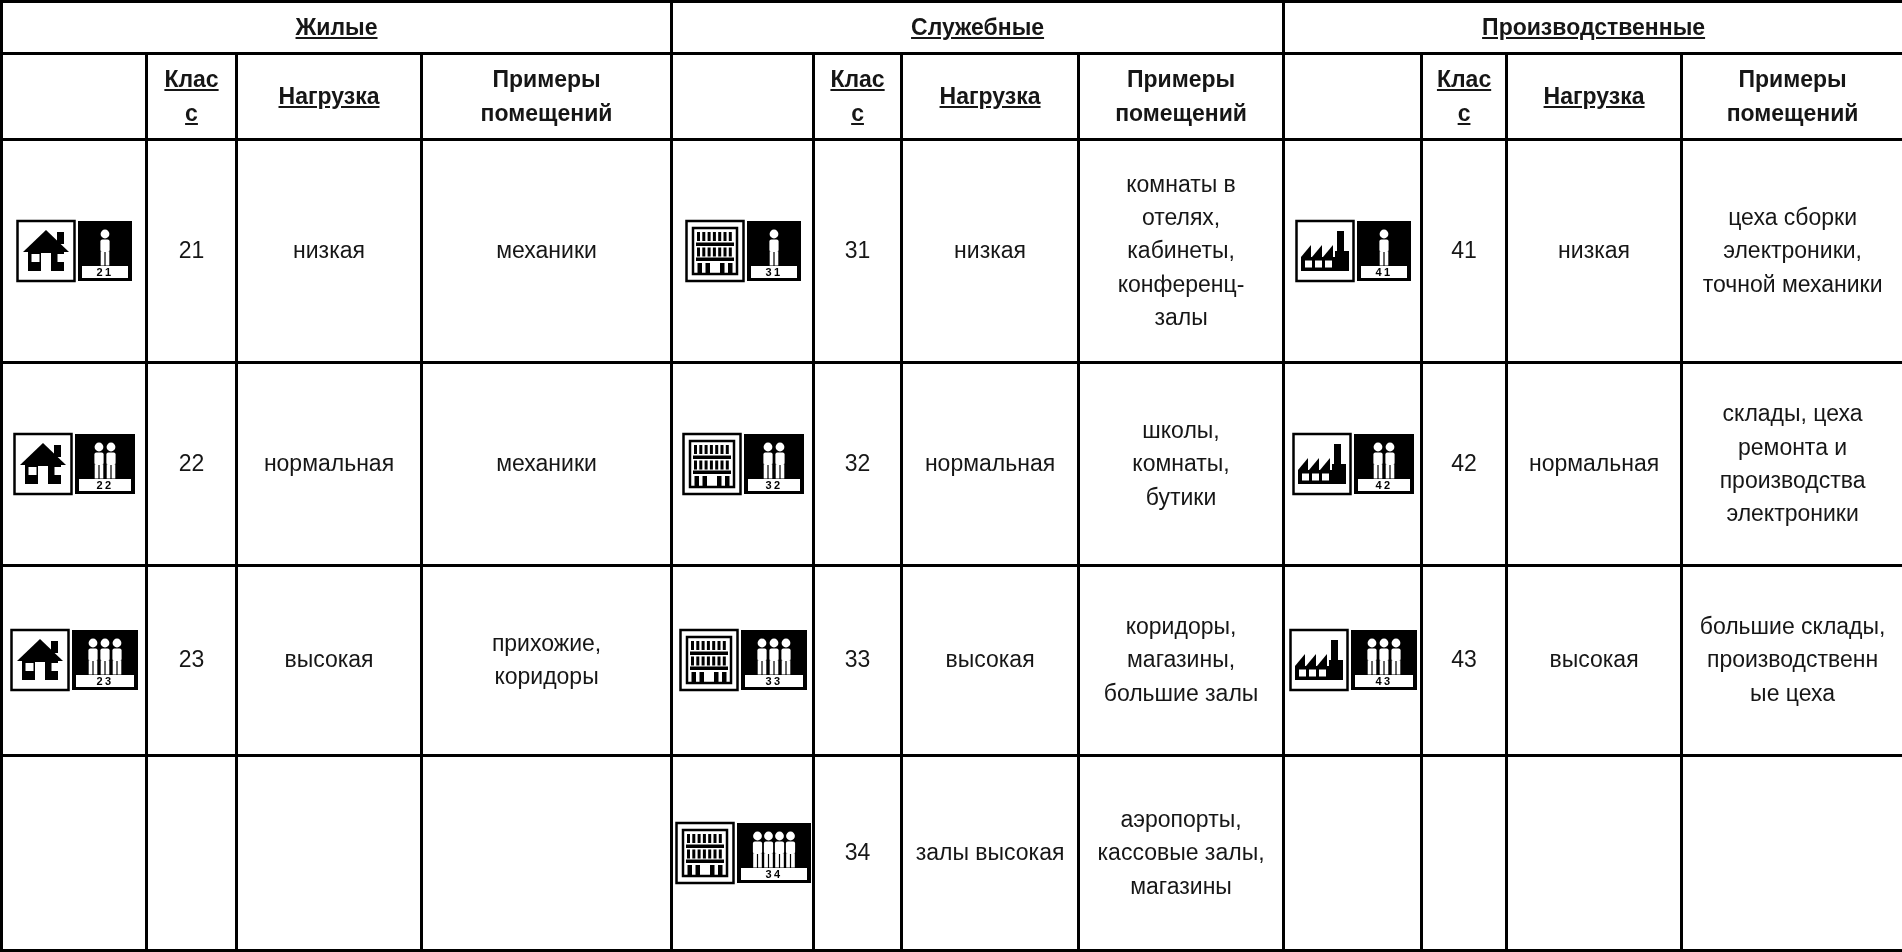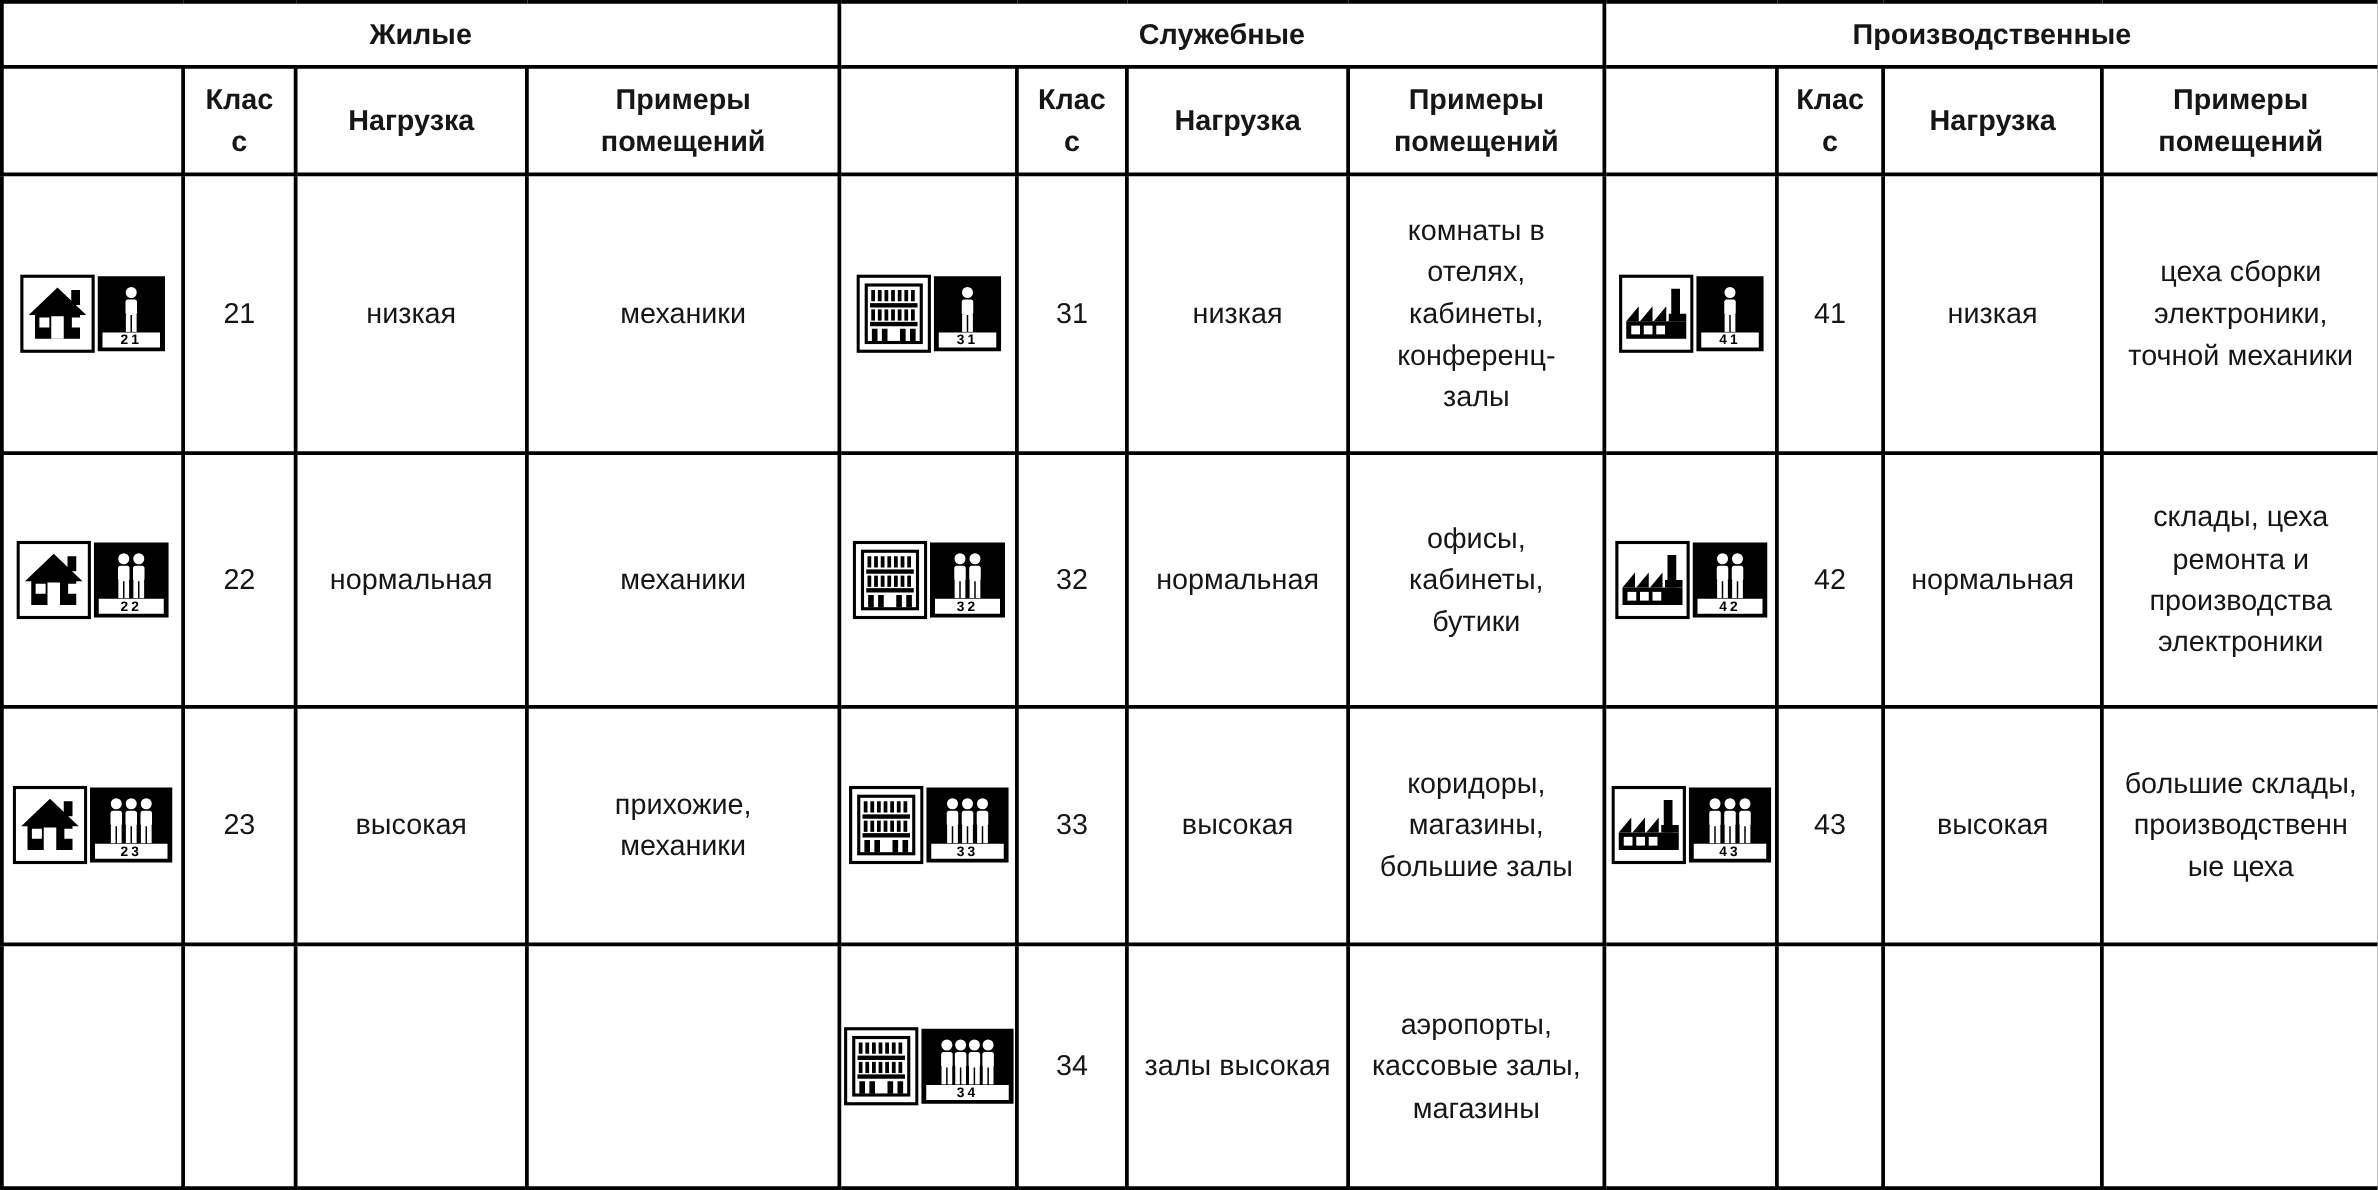--- a/index.html
+++ b/index.html
@@ -12,21 +12,21 @@
     border-collapse:collapse;table-layout:fixed;
     width:1902px;height:952px;background:#fff;
   }
   td,th{
     border:3px solid #000;
     text-align:center;vertical-align:middle;
     font-size:23px;line-height:1.45;
     padding:4px 12px;overflow:hidden;
     font-weight:400;word-wrap:break-word;
   }
-  th{font-weight:700;}
+  th{font-weight:700;text-decoration:underline;}
   tr.r-title{height:52px;}
   tr.r-head{height:85px;}
   tr.r1{height:222px;}
   tr.r2{height:201px;}
   tr.r3{height:189px;}
   tr.r4{height:194px;}
   td.icon-cell{padding:0;}
   td.examples{padding:4px 16px;margin-left:48px;}
   th.hdr-examples span{display:inline-block;}
   th.hdr-examples.narrow span{max-width:150px;}
@@ -247,21 +247,21 @@
               <rect x="31.4" y="20.5" width="9.2" height="12.5" rx="2" fill="#fff"></rect>
               <rect x="31.7" y="32.5" width="3.7" height="14" fill="#fff"></rect>
               <rect x="36.6" y="32.5" width="3.7" height="14" fill="#fff"></rect>
               <rect x="4" y="47" width="52" height="12" fill="#fff"></rect>
               <text x="30" y="56.5" font-size="11" font-weight="bold" letter-spacing="2.5" text-anchor="middle" fill="#000">32</text>
             </svg>
           </div>
         </td>
     <td>32</td>
     <td>нормальная</td>
-    <td class="examples">офисы, кабинеты, бутики</td>
+    <td class="examples">школы, комнаты, бутики</td>
 
     <td class="icon-cell">
           <div class="icon-wrap">
             <svg width="60" height="64" viewBox="0 0 60 64">
               <rect x="1.5" y="2" width="57" height="60" fill="#fff" stroke="#000" stroke-width="2.5"></rect>
               <rect x="6" y="38" width="48" height="14" fill="#000"></rect>
               <polygon points="6,38 16,26 16,38" fill="#000"></polygon>
               <polygon points="17,38 27,26 27,38" fill="#000"></polygon>
               <polygon points="28,38 38,26 38,38" fill="#000"></polygon>
               <rect x="42" y="12" width="7" height="26" fill="#000"></rect>
@@ -316,21 +316,21 @@
               <rect x="40.4" y="20.5" width="9.2" height="12.5" rx="2" fill="#fff"></rect>
               <rect x="40.7" y="32.5" width="3.7" height="14" fill="#fff"></rect>
               <rect x="45.6" y="32.5" width="3.7" height="14" fill="#fff"></rect>
               <rect x="4" y="47" width="58" height="12" fill="#fff"></rect>
               <text x="33" y="56.5" font-size="11" font-weight="bold" letter-spacing="2.5" text-anchor="middle" fill="#000">23</text>
             </svg>
           </div>
         </td>
     <td>23</td>
     <td>высокая</td>
-    <td class="examples">прихожие, механики</td>
+    <td class="examples">прихожие, коридоры</td>
 
     <td class="icon-cell">
           <div class="icon-wrap">
             <svg width="60" height="64" viewBox="0 0 60 64">
               <rect x="1.5" y="2" width="57" height="60" fill="#fff" stroke="#000" stroke-width="2.5"></rect>
               <rect x="8" y="9" width="44" height="46" fill="none" stroke="#000" stroke-width="2.5"></rect>
               <rect x="11" y="23.5" width="38" height="3.5" fill="#000"></rect>
               <rect x="11" y="38.5" width="38" height="3.5" fill="#000"></rect>
               <g fill="#000">
                 <rect x="12" y="13" width="3" height="9"></rect>

